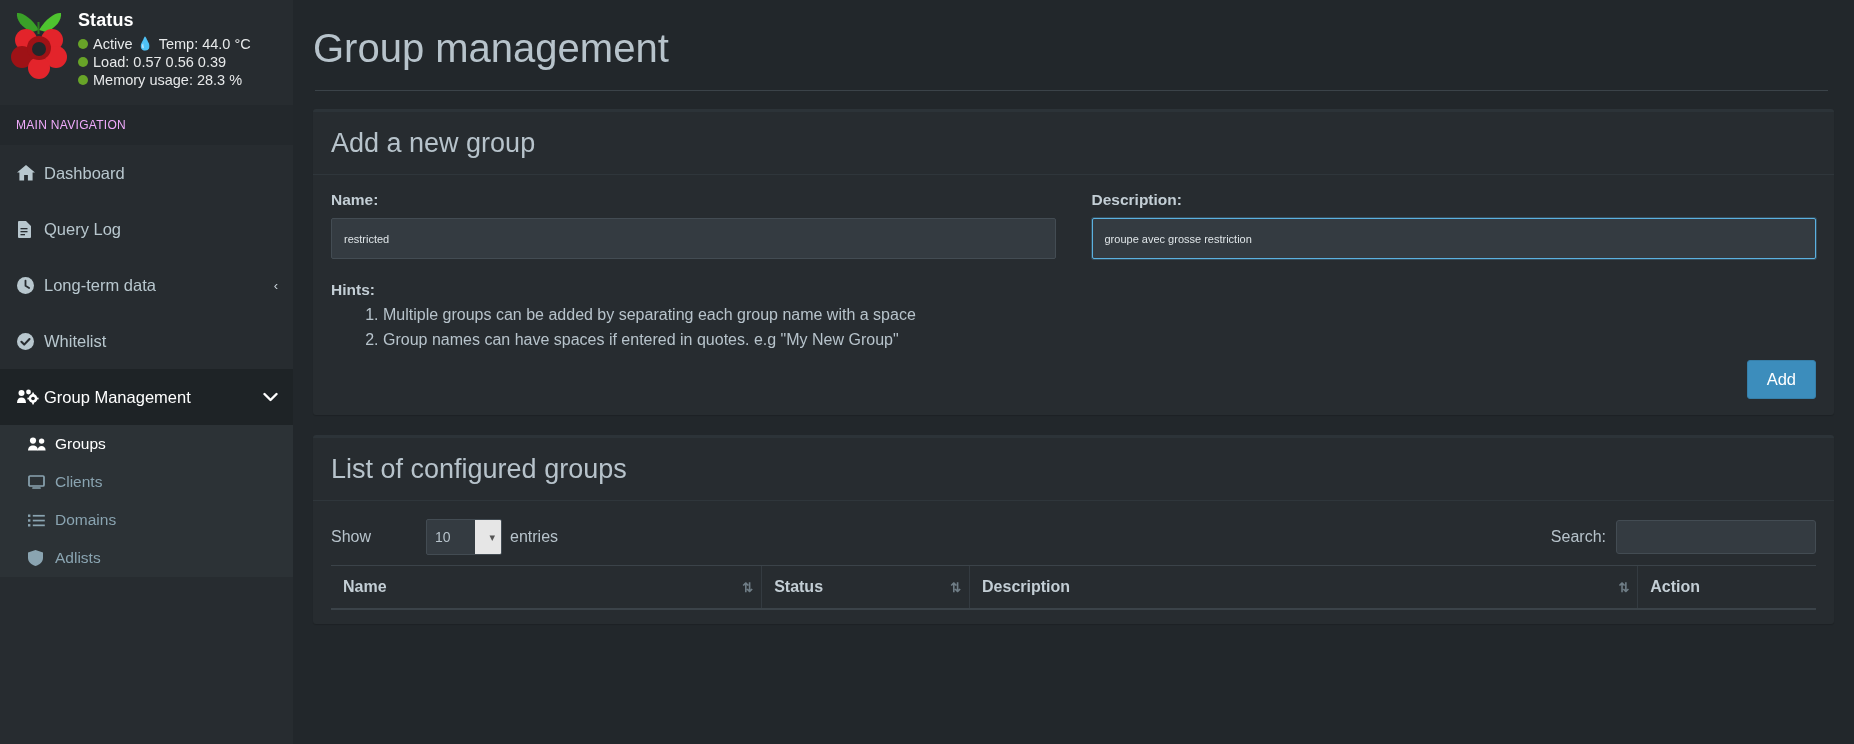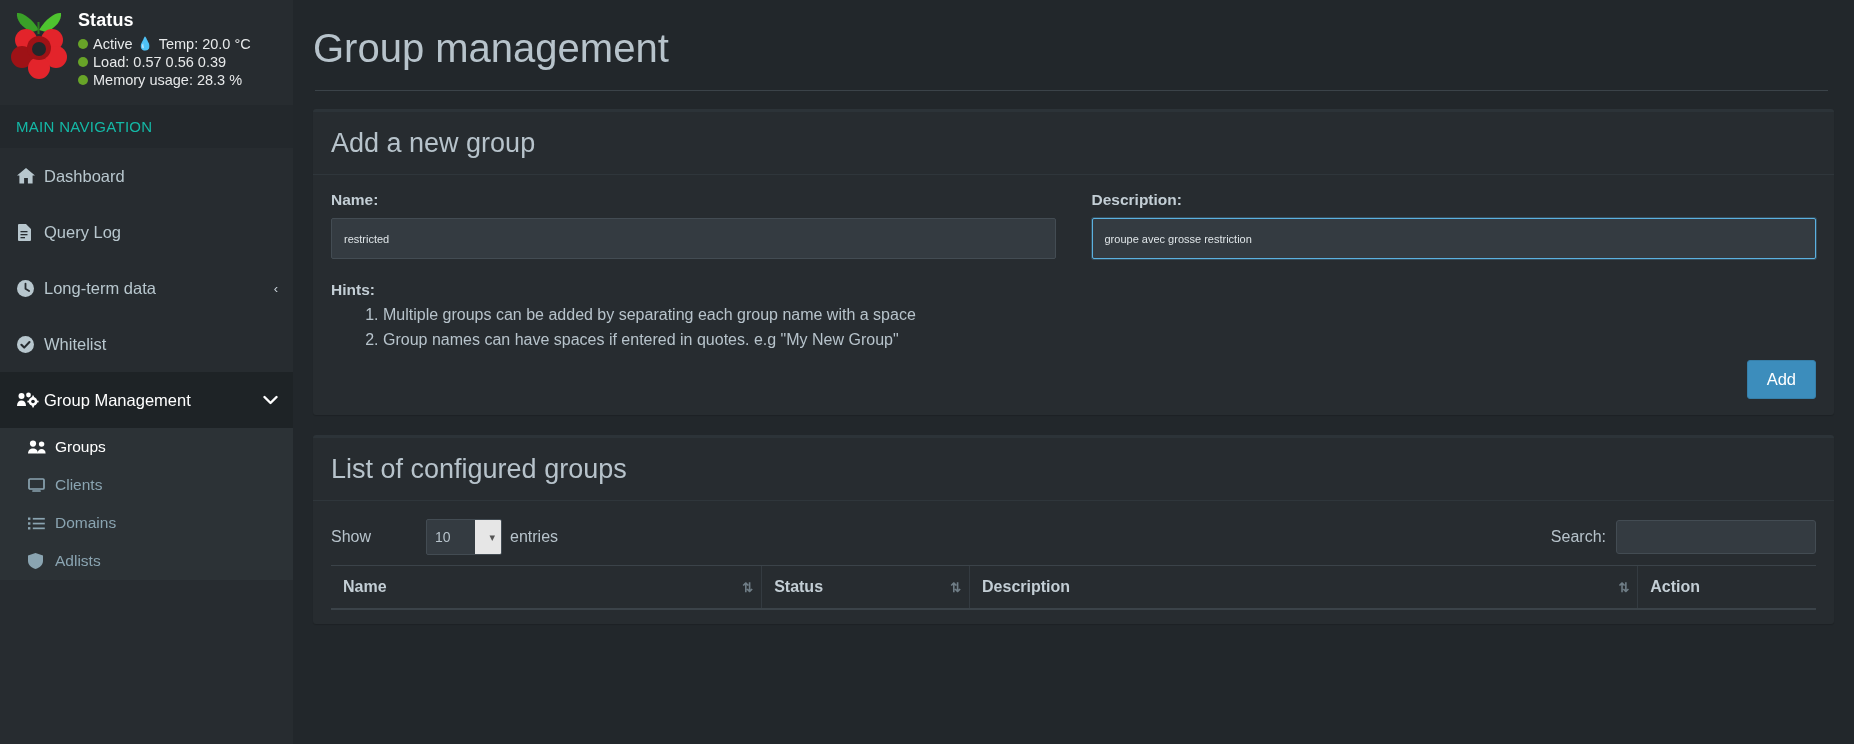--- a/index.html
+++ b/index.html
@@ -31,21 +31,21 @@
   .status-line {
     font-size:14.5px; color:#e7e9ea;
     display:flex; align-items:center; gap:5px;
     line-height:18px; white-space:nowrap;
   }
   .dot { width:10px; height:10px; border-radius:50%; background:#68a428; display:inline-block; flex:0 0 auto; }
   .temp-icon { color:#2d9fd9; font-size:13px; }
 
   .nav-header {
     padding:13px 0 13px 16px;
-    font-size:15px; color:#14b8a6;
+    font-size:12px; color:#f0abfc;
     background:#23282c; letter-spacing:.3px;
     text-transform:uppercase;
   }
   .nav { display:flex; flex-direction:column; }
   .nav-item {
     display:flex; align-items:center;
     height:56px; padding:0 15px 0 17px;
     color:#b8c7ce; font-size:16.5px;
     cursor:pointer; position:relative;
     background:#272c30;
@@ -195,21 +195,21 @@
           </g>
         </svg>
       </div>
       <div class="brand-info">
         <div class="brand-title">Status</div>
 
         <div class="status-line">
           <span class="dot"></span>
           <span>Active</span>
           <span class="temp-icon">💧</span>
-          <span>Temp: 20.0 °C</span>
+          <span>Temp: 44.0 °C</span>
         </div>
 
         <div class="status-line">
           <span class="dot"></span>
           <span>Load:  0.57  0.56  0.39</span>
         </div>
 
         <div class="status-line">
           <span class="dot"></span>
           <span>Memory usage:  28.3 %</span>

